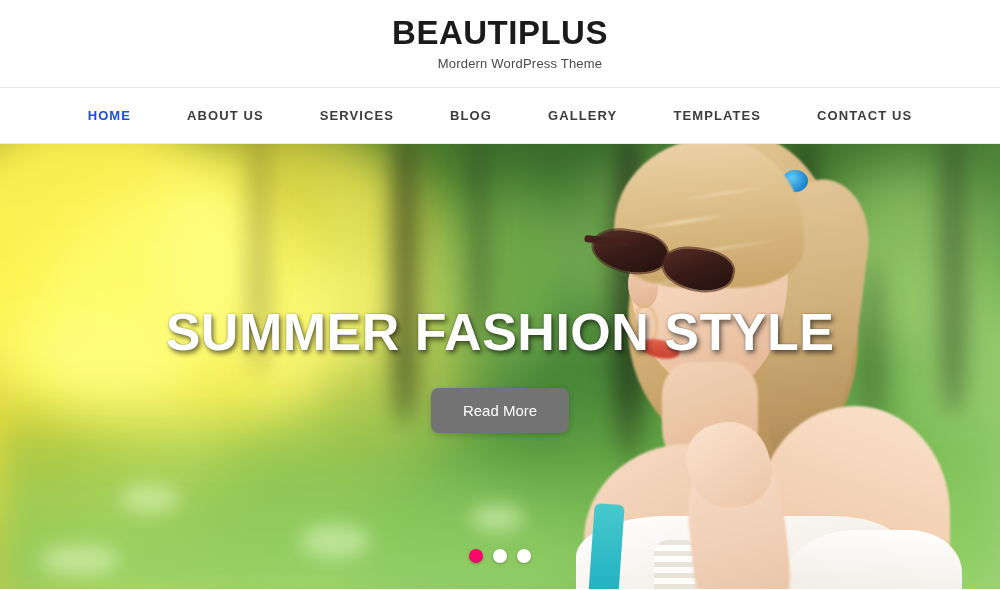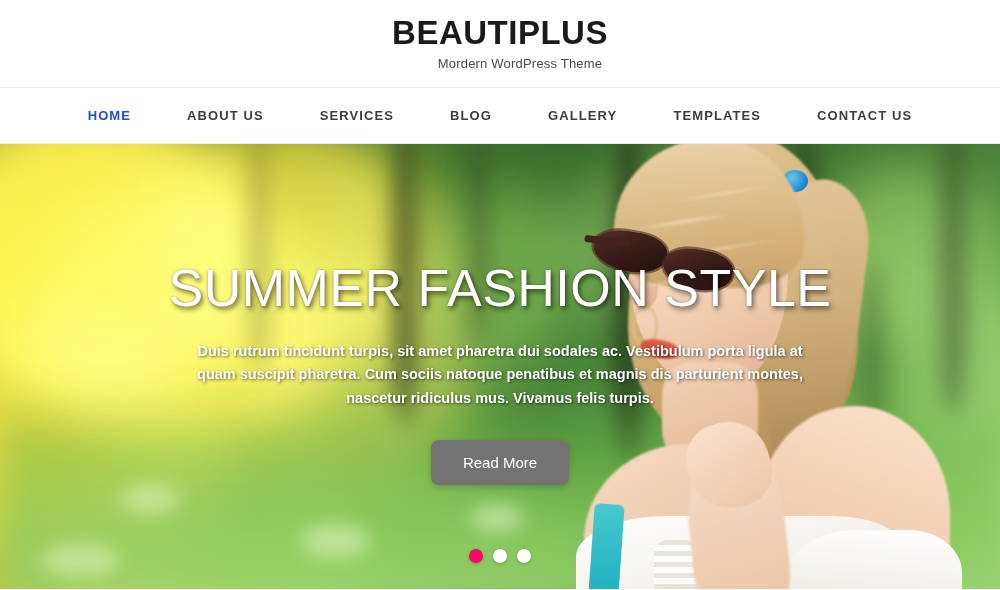--- a/index.html
+++ b/index.html
@@ -222,23 +222,24 @@
     border-radius:6px; transform:rotate(4deg); filter:blur(0.5px);
   }
 
   
   .hero-content {
     position:absolute; inset:0; display:flex; flex-direction:column;
     align-items:center; justify-content:flex-start; text-align:center;
     padding-top:118px;
   }
   .hero-title {
-    font-size:52px; font-weight:normal; color:#ffffff;
+    font-size:52px; font-weight:bold; color:#ffffff;
     letter-spacing:0.5px; line-height:1;
     text-shadow:2px 3px 5px rgba(0,0,0,0.55), 0 0 2px rgba(0,0,0,0.35);
+    margin-top:44px;
   }
   .hero-desc {
     margin-top:26px; width:622px;
     font-size:14.5px; font-weight:bold; color:#ffffff; line-height:1.62;
     text-shadow:1px 1px 3px rgba(0,0,0,0.6);
   }
   .read-more-btn {
     margin-top:30px; background:#737373; color:#ffffff;
     border:none; border-radius:8px;
     padding:14px 32px; font-size:15px;
@@ -333,21 +334,20 @@
         <div class="sleeve"></div>
         <div class="lace"></div>
         <div class="strap"></div>
         <div class="arm"></div>
         <div class="hand"></div>
       </div>
     </div>
 
     <div class="hero-content">
       <h1 class="hero-title">SUMMER FASHION STYLE</h1>
-      <p class="hero-desc">Duis rutrum tincidunt turpis, sit amet pharetra dui sodales ac. Vestibulum porta ligula at quam suscipit pharetra. Cum sociis natoque penatibus et magnis dis parturient montes, nascetur ridiculus mus. Vivamus felis turpis.</p>
       <button class="read-more-btn">Read More</button>
     </div>
 
     <div class="slider-dots">
       <span class="dot active"></span>
       <span class="dot"></span>
       <span class="dot"></span>
     </div>
 
   </section>

